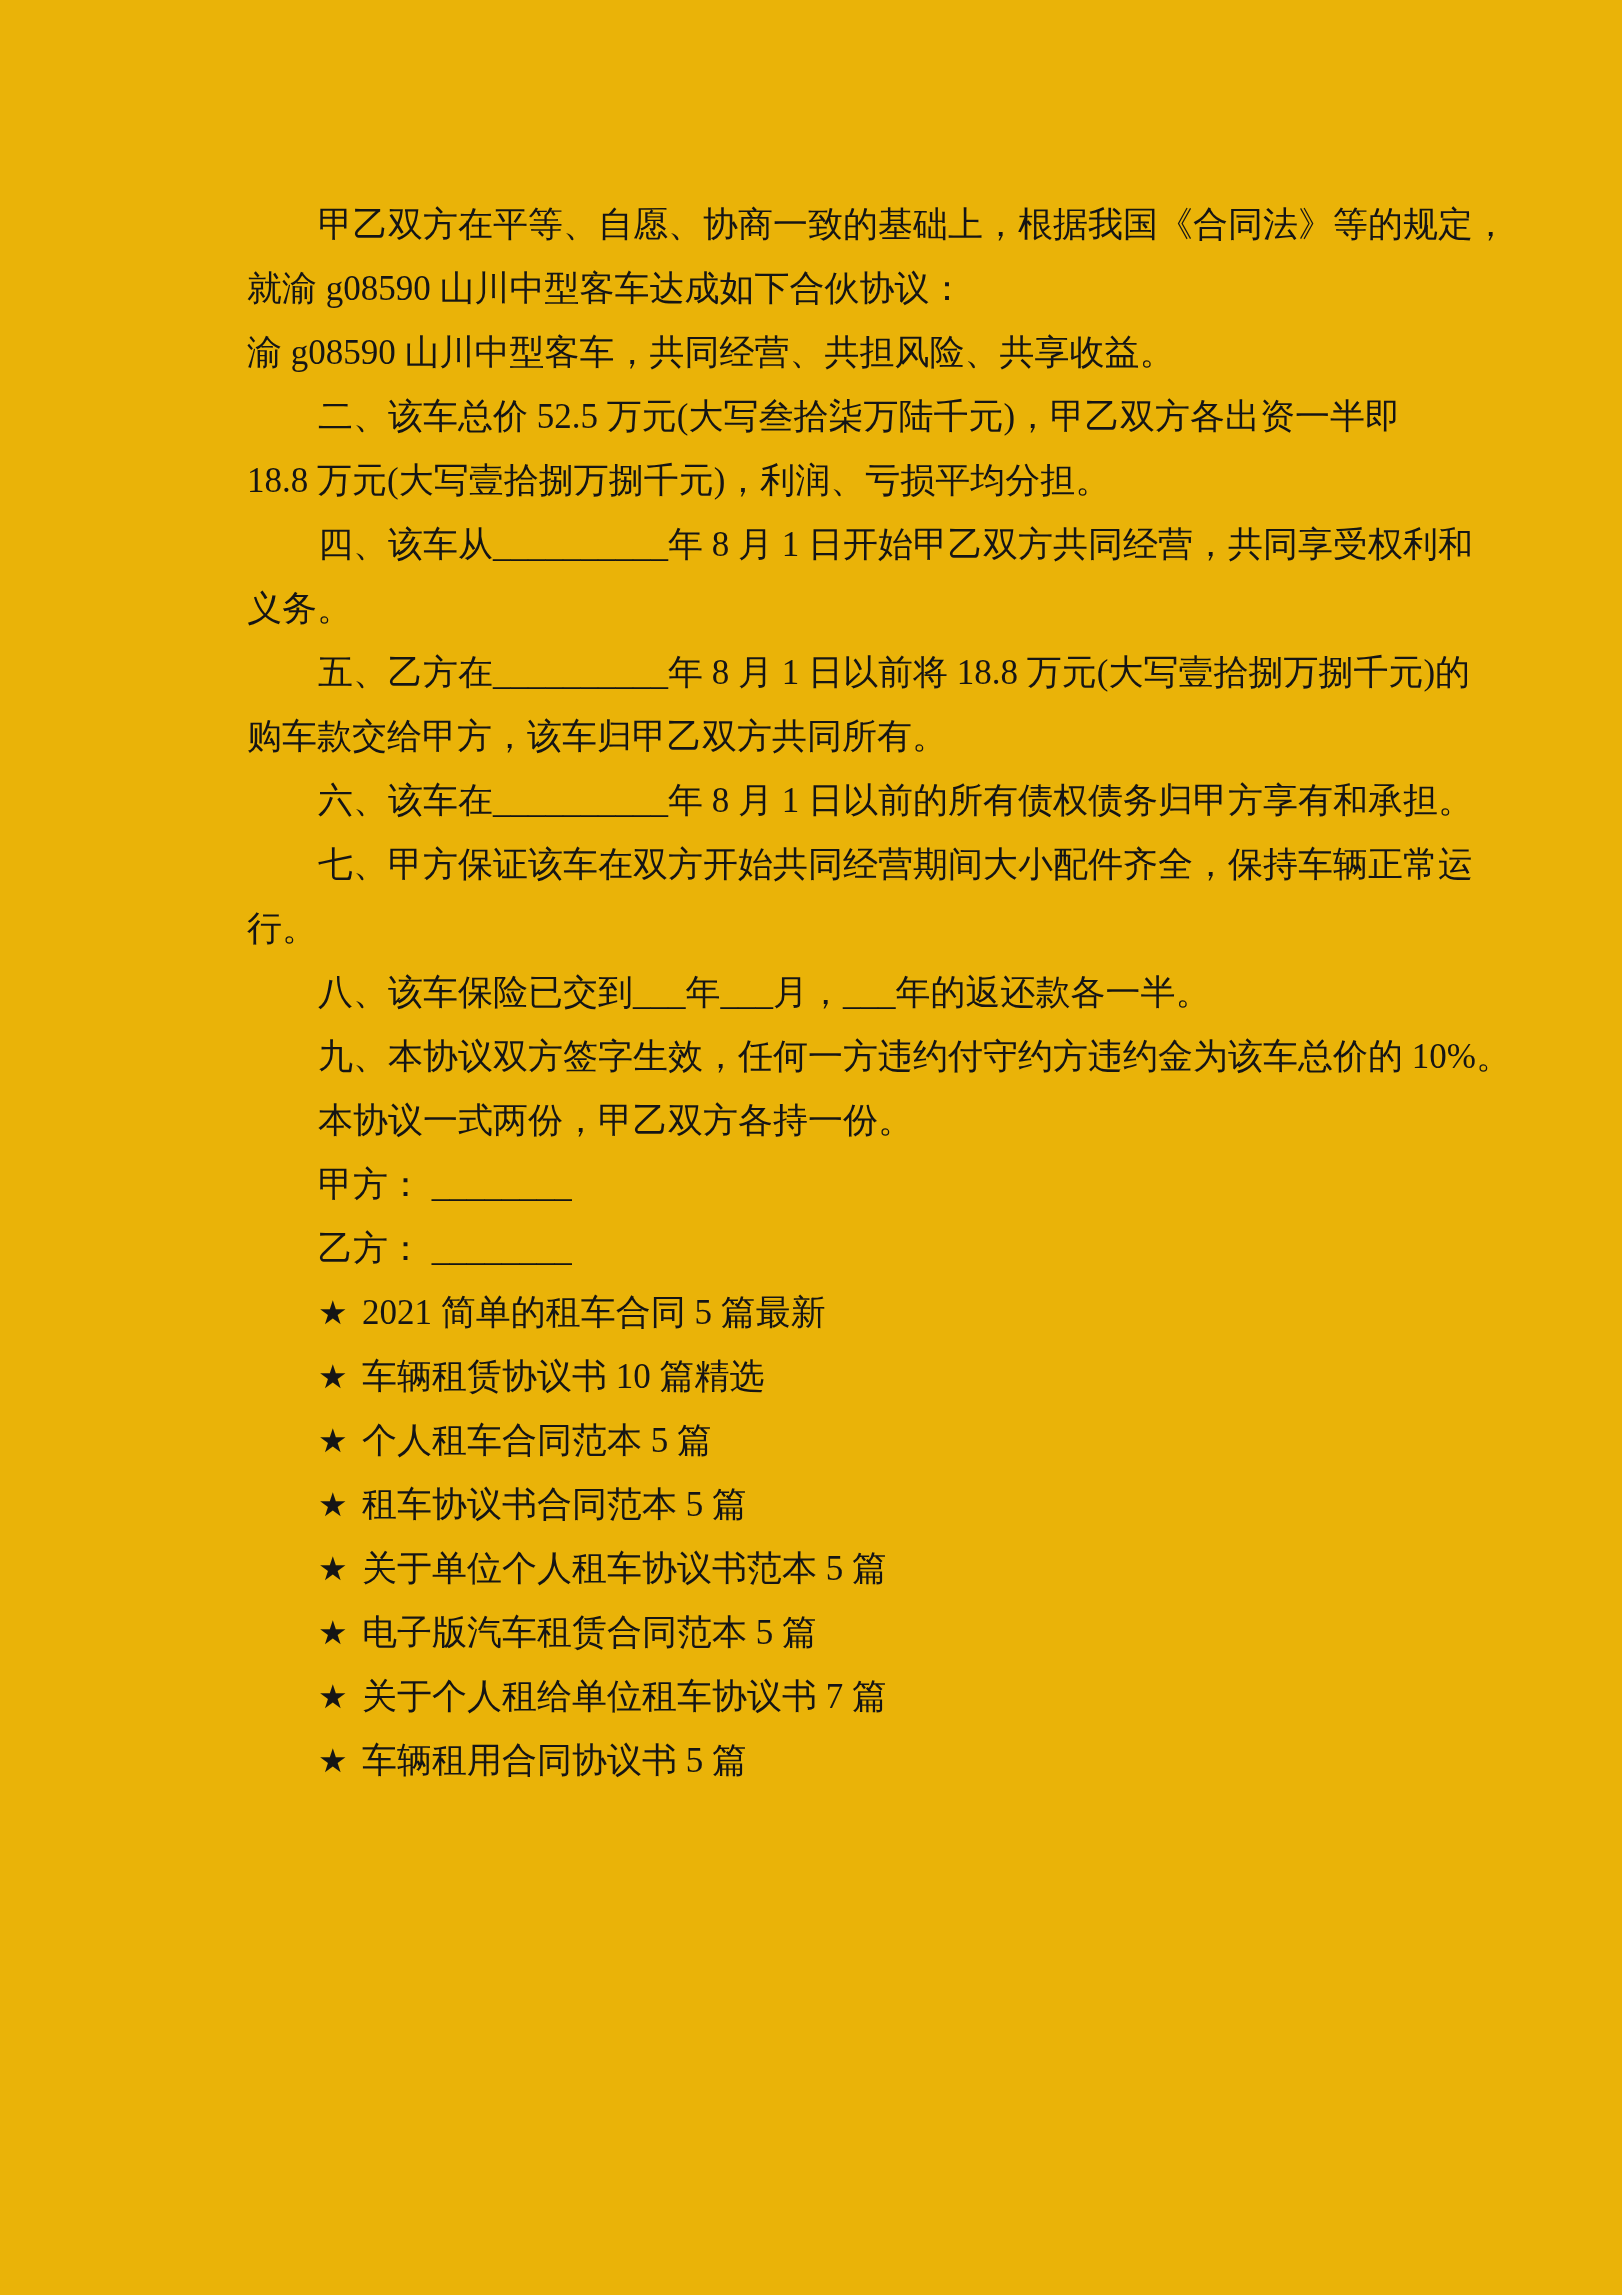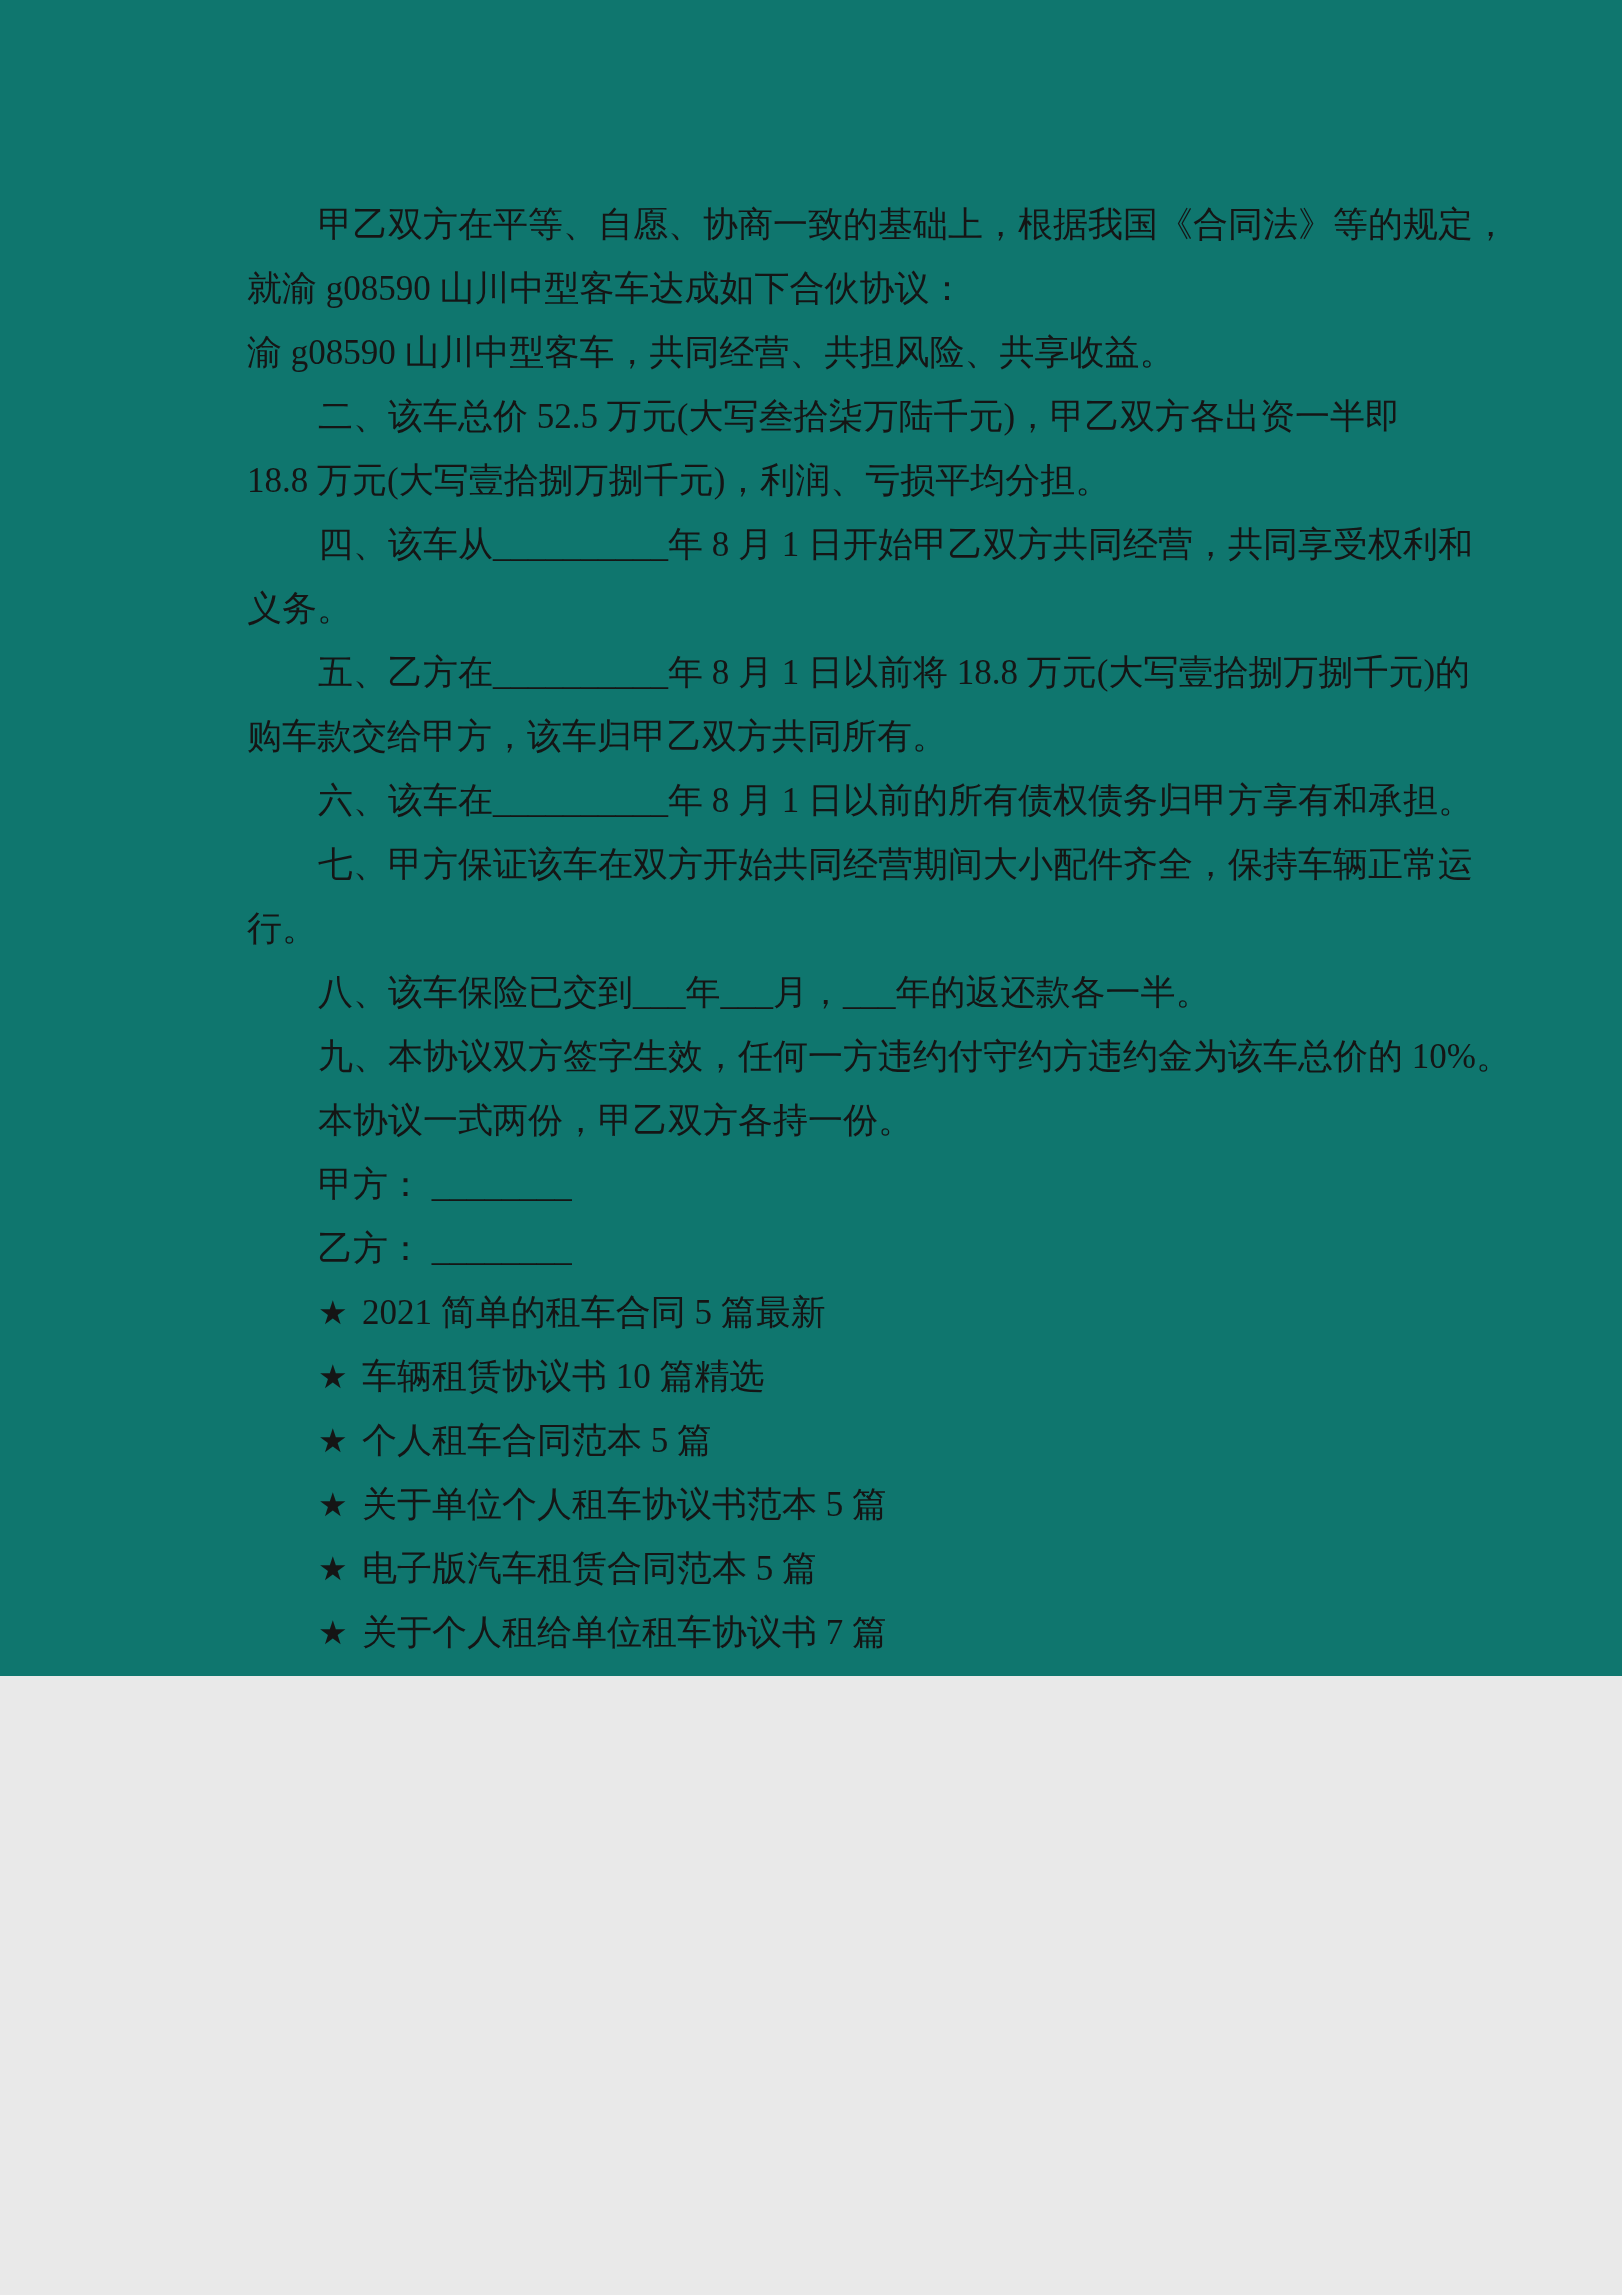--- a/index.html
+++ b/index.html
@@ -3,22 +3,22 @@
 <meta charset="utf-8">
 <style>
   html, body {
     margin: 0;
     padding: 0;
     background: #e9e9e9;
   }
   .page {
     position: relative;
     width: 1623px;
-    height: 1676px;
-    background: #0f766e;
+    height: 2295px;
+    background: #eab308;
     overflow: hidden;
     font-family: "Liberation Serif", "DejaVu Serif", serif;
     color: #151515;
   }
   .content {
     position: absolute;
     left: 247px;
     top: 193px;
     width: 1152px;
   }
@@ -82,20 +82,21 @@
   <p class="line indent"><span class="line-text">乙方： ________</span></p>
 
 
 
   <p class="line indent"><span class="star">★</span><span class="line-text">2021 简单的租车合同 5 篇最新</span></p>
 
   <p class="line indent"><span class="star">★</span><span class="line-text">车辆租赁协议书 10 篇精选</span></p>
 
   <p class="line indent"><span class="star">★</span><span class="line-text">个人租车合同范本 5 篇</span></p>
 
+  <p class="line indent"><span class="star">★</span><span class="line-text">租车协议书合同范本 5 篇</span></p>
 
   <p class="line indent"><span class="star">★</span><span class="line-text">关于单位个人租车协议书范本 5 篇</span></p>
 
   <p class="line indent"><span class="star">★</span><span class="line-text">电子版汽车租赁合同范本 5 篇</span></p>
 
   <p class="line indent"><span class="star">★</span><span class="line-text">关于个人租给单位租车协议书 7 篇</span></p>
 
   <p class="line indent"><span class="star">★</span><span class="line-text">车辆租用合同协议书 5 篇</span></p>
 </div>
 </div>

